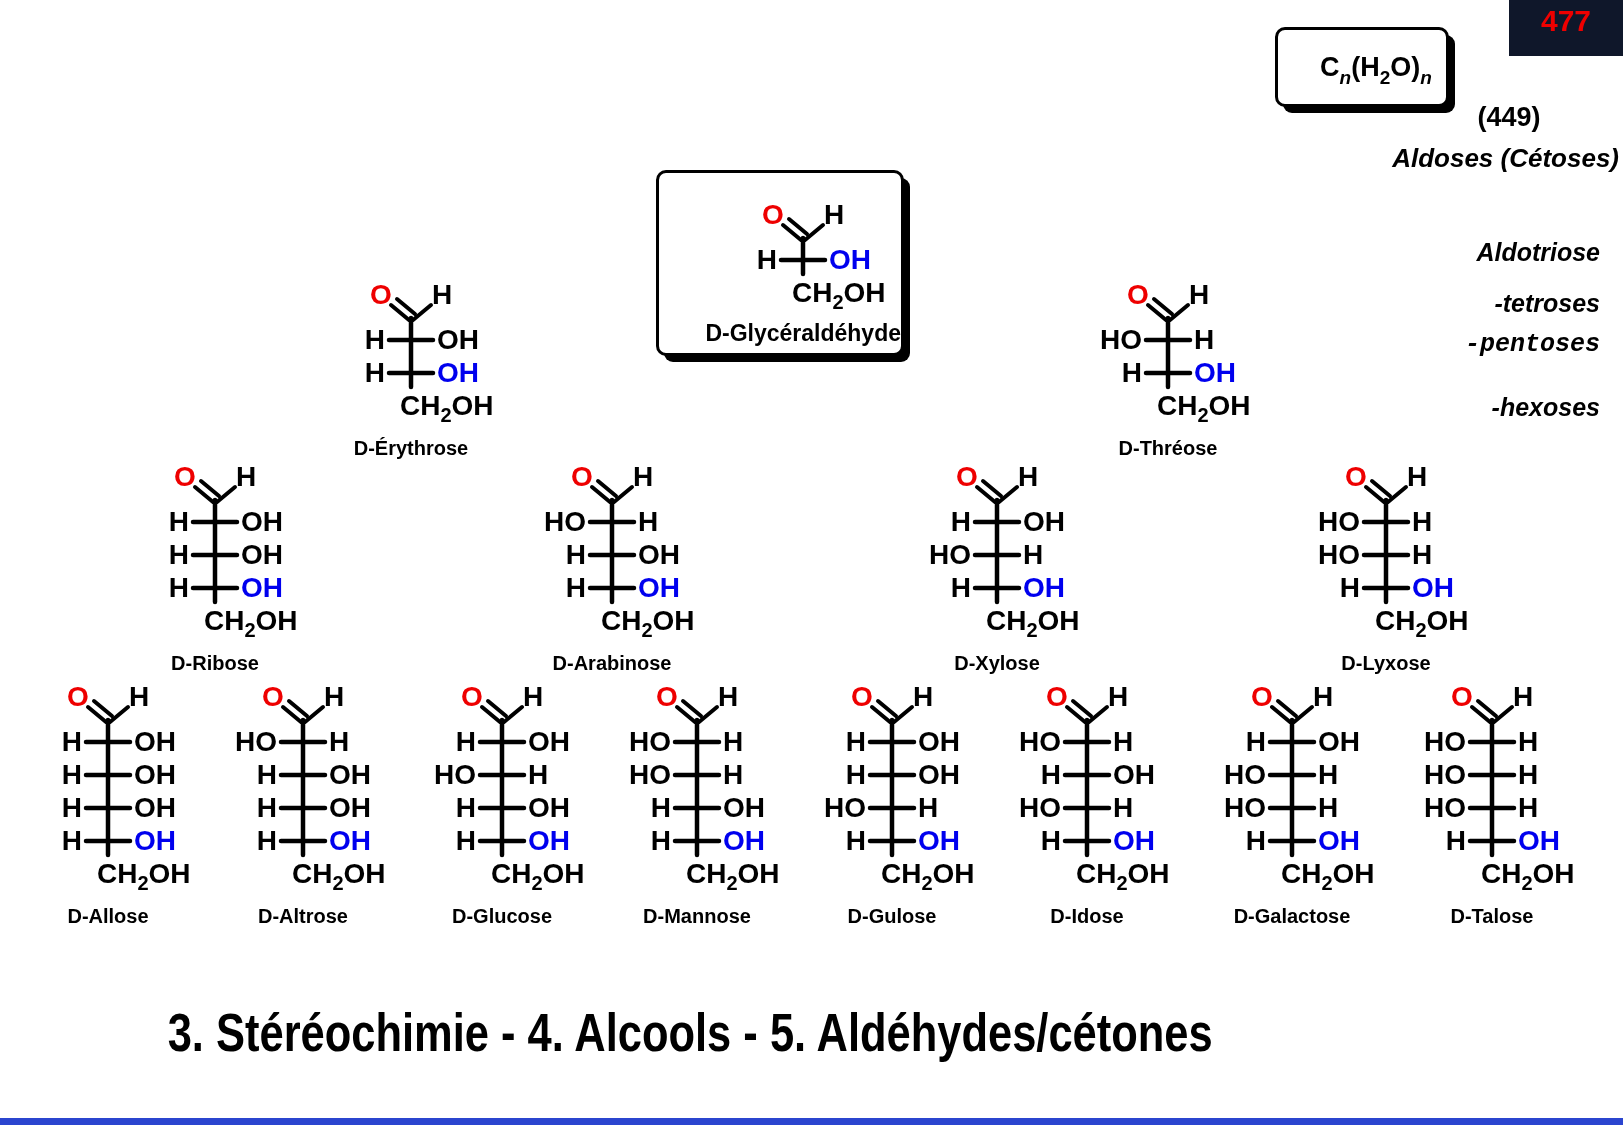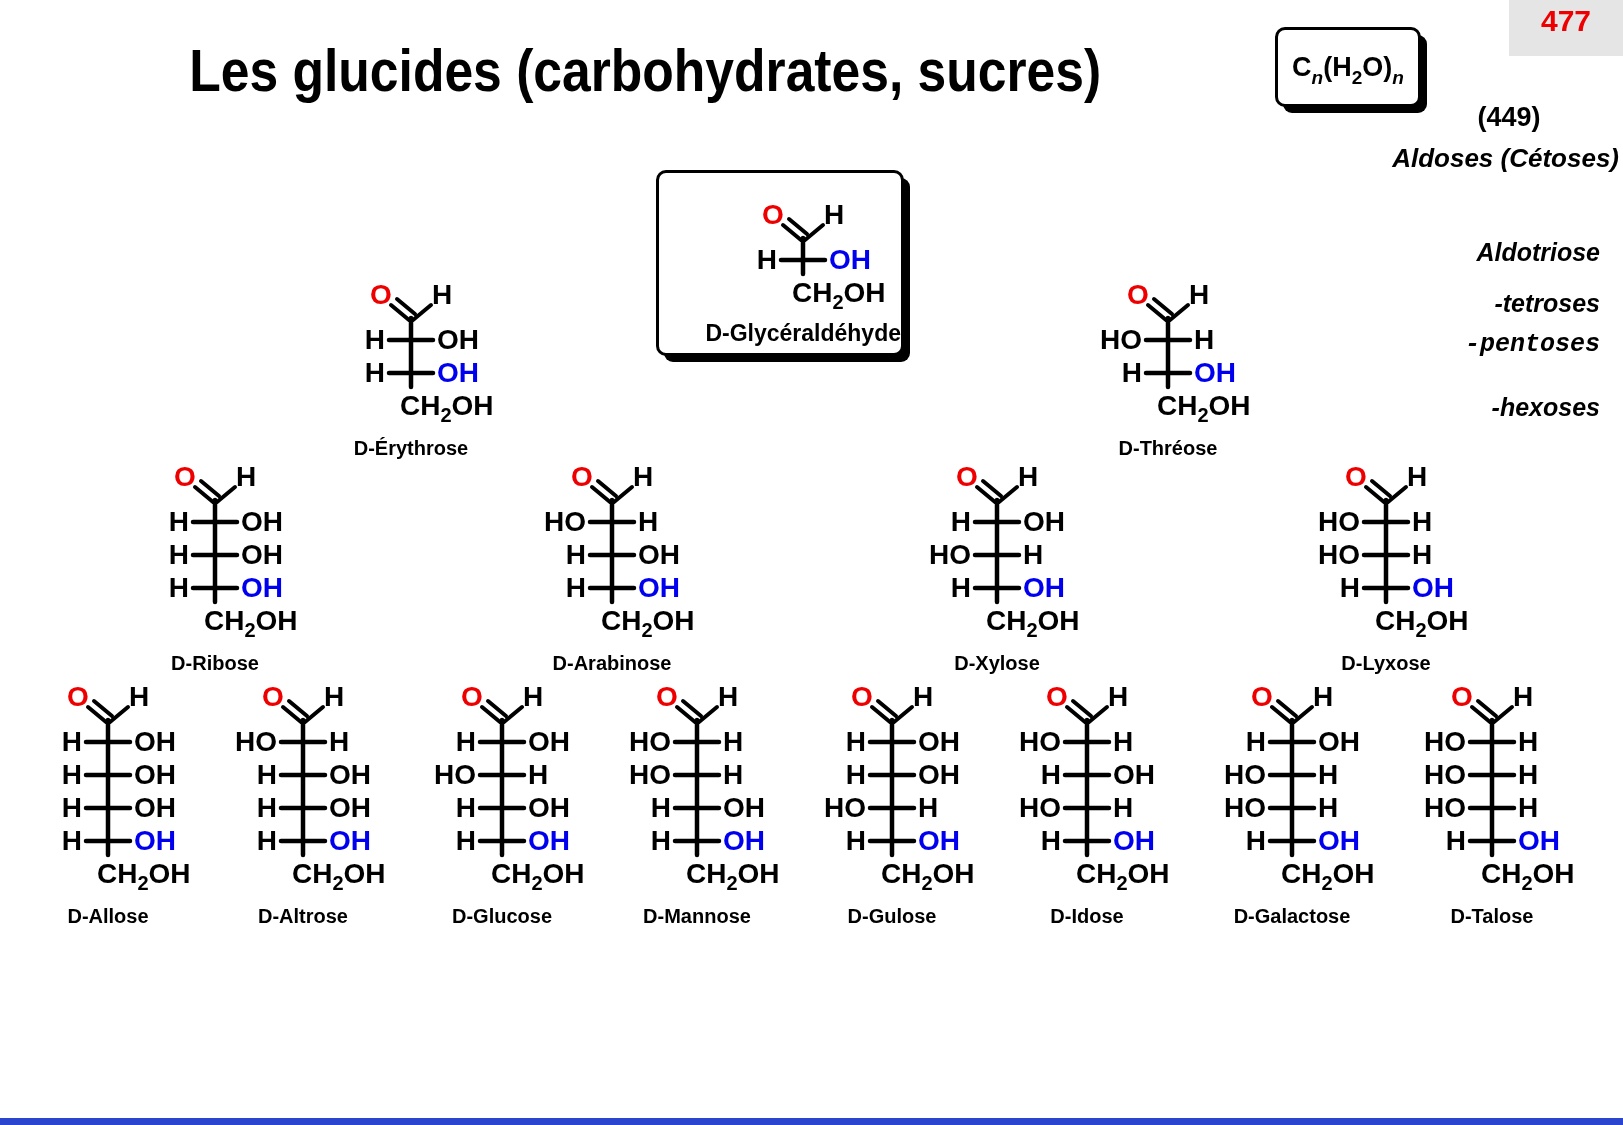--- a/index.html
+++ b/index.html
@@ -11,43 +11,40 @@
   .title{position:absolute;left:0;top:36px;width:1290px;text-align:center;font-size:60px;}
   .footer-text{position:absolute;left:0;top:1002px;width:1380px;text-align:center;font-size:53px;}
   .footer-text .condensed{transform:scaleX(.82);}
   .green-box{position:absolute;left:1509px;top:0;width:114px;height:56px;
     display:flex;justify-content:center;align-items:flex-start;padding-top:4px;box-sizing:border-box;
     font-size:30px;}
   .alt-number{position:absolute;left:1452px;top:58px;width:114px;text-align:center;font-size:27px;margin-top:44px;}
   .formula-box{position:absolute;left:1275px;top:27px;width:140px;height:74px;
     border:3px solid #000;border-radius:10px;background:#fff;
     box-shadow:7px 7px 0 -1px #000;
-    display:flex;align-items:center;justify-content:center;font-size:27px;}
+    display:flex;align-items:center;justify-content:center;font-size:27px;padding-left:28px;}
   .formula-box sub{font-size:19px;position:relative;top:2px;line-height:0;}
   .formula-box sub.it{font-style:italic;}
   .aldoses-note{position:absolute;right:4px;top:143px;font-size:26px;font-style:italic;white-space:nowrap;}
   .family-label{position:absolute;right:23px;font-size:25px;font-style:italic;white-space:nowrap;margin-top:35px;}
   .glyc-box{position:absolute;left:656px;top:170px;width:242px;height:180px;
     border:3px solid #000;border-radius:10px;background:#fff;box-shadow:7px 7px 0 -1px #000;}
   .glyc-label{position:absolute;left:0;bottom:6px;width:100%;text-align:right;font-size:23px;white-space:nowrap;}
   .struct{position:absolute;width:190px;}
   .struct .slabel{margin-top:10px;text-align:center;font-size:20px;white-space:nowrap;}
   svg text{font-family:"Liberation Sans",sans-serif;font-weight:bold;}
   .bottom-bar{position:absolute;left:0;bottom:0;width:100%;height:7px;}
 </style>
 </head>
 <body>
 
 <div class="slide">
 
-  <div class="title">
-    <span class="condensed">Les glucides (carbohydrates, sucres)</span>
-  </div>
-
-  <div class="green-box" style="background: #e5e5e5;">
+
+  <div class="green-box" style="background: #0f172a;">
     <span style="color: rgb(238, 0, 0);">477</span>
   </div>
   <div class="alt-number">(449)</div>
 
   <div class="formula-box">
     <span><span>C</span><sub class="it">n</sub><span>(H</span><sub>2</sub><span>O)</span><sub class="it">n</sub></span>
   </div>
 
   <div class="aldoses-note">Aldoses (Cétoses)</div>
 
@@ -340,16 +337,19 @@
           <line x1="73" y1="126" x2="117" y2="126" stroke="#000000" stroke-width="4.5" stroke-linecap="round"></line>
           <text x="69" y="135" text-anchor="end" fill="#000000" font-size="28">HO</text>
           <text x="121" y="135" text-anchor="start" fill="#000000" font-size="28">H</text>
           <line x1="73" y1="159" x2="117" y2="159" stroke="#000000" stroke-width="4.5" stroke-linecap="round"></line>
           <text x="69" y="168" text-anchor="end" fill="#000000" font-size="28">H</text>
           <text x="121" y="168" text-anchor="start" fill="#0000ee" font-size="28">OH</text>
           <text x="84" y="201" text-anchor="start" fill="#000000" font-size="28"><tspan>CH</tspan><tspan dy="7" font-size="20">2</tspan><tspan dy="-7">OH</tspan></text>
         </svg><div class="slabel">D-Talose</div></div>
     </div>
 
+  <div class="footer-text">
+    <span class="condensed">3. Stéréochimie - 4. Alcools - 5. Aldéhydes/cétones</span>
+  </div>
 
   <div class="bottom-bar" style="background: rgb(43, 69, 207);"></div>
 
 </div>
 
 </body></html>

